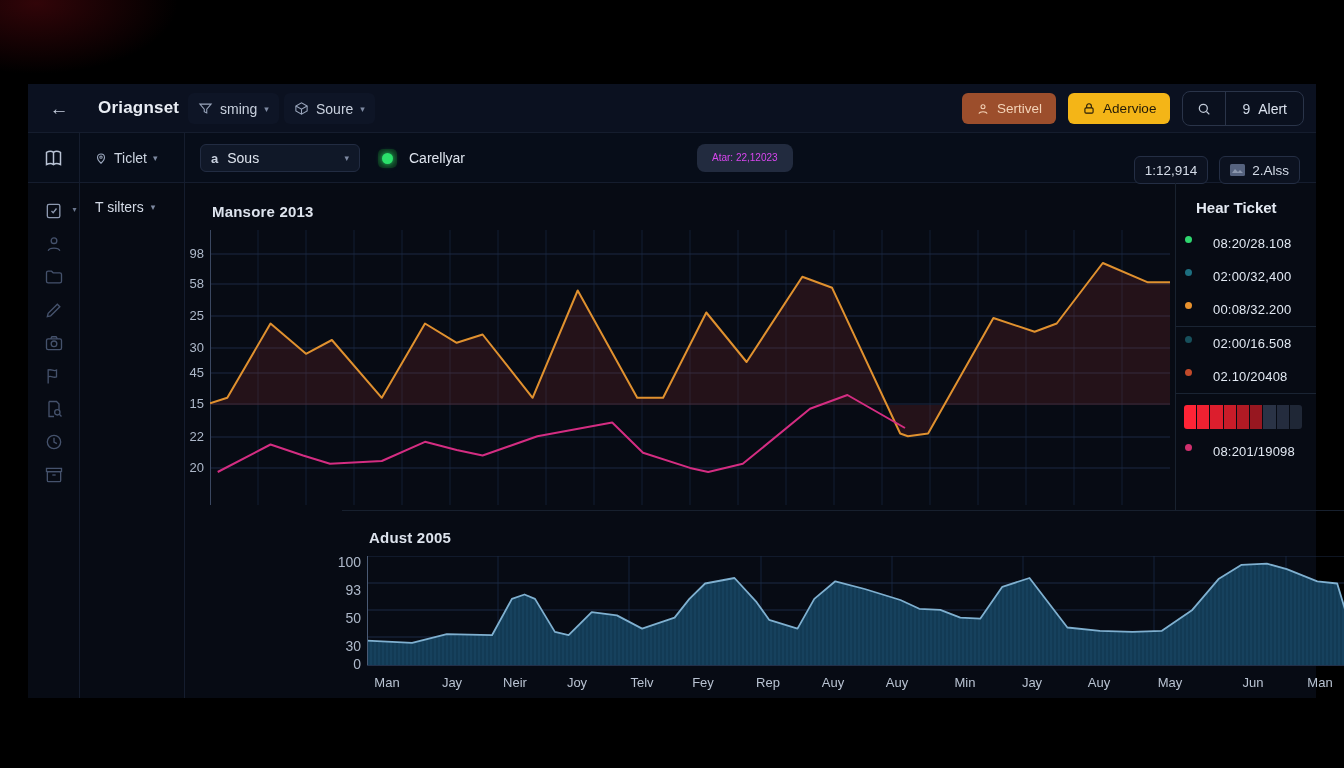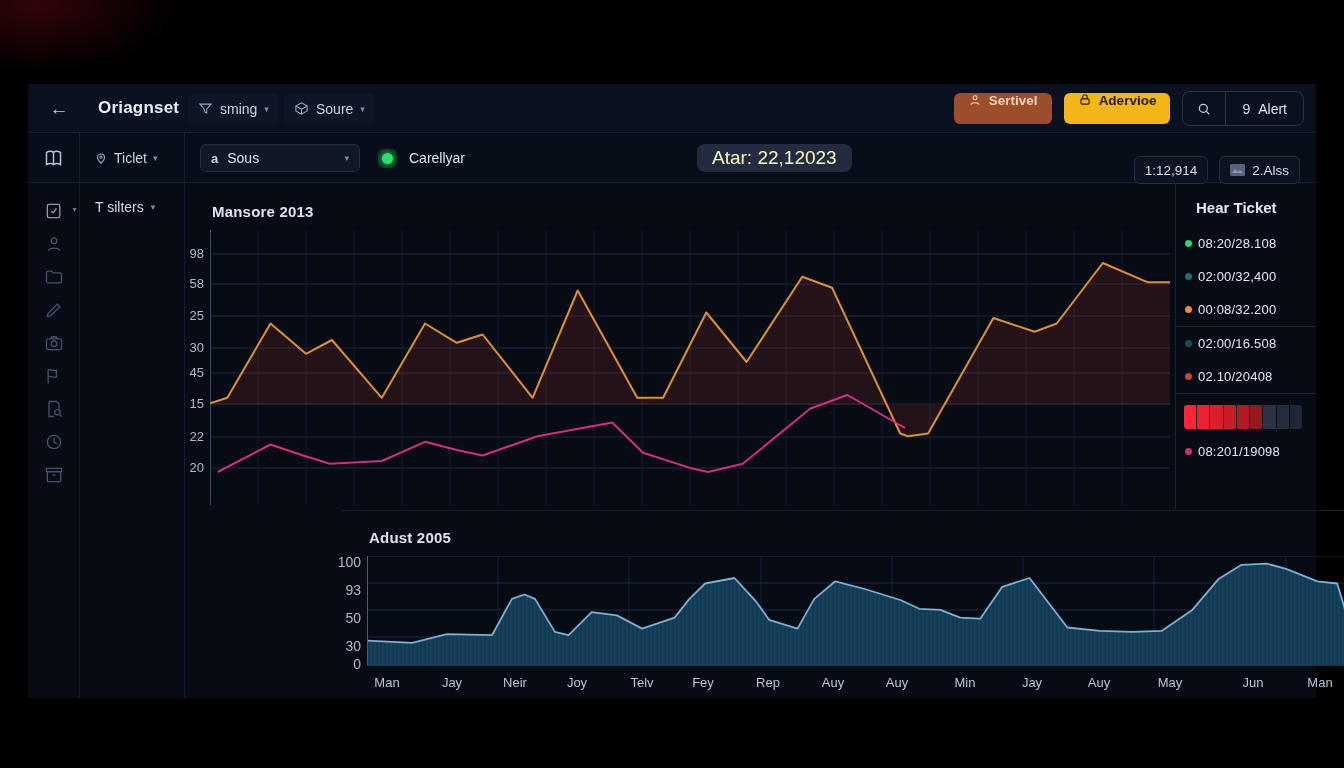--- a/index.html
+++ b/index.html
@@ -12,21 +12,21 @@
 
   
   .topbar { position:absolute; left:0; top:0; width:1288px; height:49px; background:#0b1120; border-bottom:1px solid #151d2e; }
   .back { position:absolute; left:18px; top:12px; width:26px; height:26px; font-size:19px; color:#c7cfde; display:flex; align-items:center; justify-content:center; cursor:pointer; }
   .app-title { position:absolute; left:70px; top:14px; font-size:17px; font-weight:700; color:#e9edf4; letter-spacing:.2px; }
   .hdr-dd { position:absolute; top:9px; height:31px; display:flex; align-items:center; gap:7px; padding:0 10px; background:#0e1526; border-radius:6px; color:#c9d1de; font-size:14px; cursor:pointer; }
   .hdr-dd.dd1 { left:160px; } .hdr-dd.dd2 { left:256px; }
   .hdr-dd svg { width:15px; height:15px; stroke:#9aa6bc; }
   .chev { font-size:9px; color:#7e8aa2; }
   .hdr-right { position:absolute; right:12px; top:7px; display:flex; align-items:center; gap:12px; }
-  .btn { height:31px; display:flex; align-items:flex-start; gap:7px; padding:0 14px; border-radius:6px; font-size:13.5px; font-weight:700; cursor:pointer; }
+  .btn { height:31px; display:flex; align-items:center; gap:7px; padding:0 14px; border-radius:6px; font-size:13.5px; font-weight:400; cursor:pointer; }
   .btn svg { width:14px; height:14px; }
   .btn-sertival { background:#9c4e2c; color:#f4d3b8; box-shadow:inset 0 0 0 1px #b express1603a; }
   .btn-sertival svg { stroke:#f4d3b8; }
   .btn-adervioe { background:#f4b517; color:#221a08; }
   .btn-adervioe svg { stroke:#221a08; }
   .search-alert { height:35px; display:flex; align-items:center; border:1px solid #2a3449; border-radius:8px; background:#0a101e; }
   .sa-search { width:42px; display:flex; align-items:center; justify-content:center; cursor:pointer; }
   .sa-search svg { width:16px; height:16px; stroke:#c3cbd9; }
   .sa-div { width:1px; height:35px; background:#2a3449; }
   .sa-alert { display:flex; align-items:center; gap:8px; padding:0 16px; font-size:14px; color:#dbe2ee; cursor:pointer; }
@@ -38,21 +38,21 @@
   .tb-cell-side svg { width:21px; height:21px; stroke:#b9c3d4; cursor:pointer; }
   .tb-cell-filter { position:absolute; left:52px; top:0; width:105px; height:50px; border-right:1px solid #151d2e; display:flex; align-items:center; gap:6px; padding-left:14px; font-size:14px; color:#ccd4e0; cursor:pointer; }
   .tb-cell-filter svg { width:14px; height:14px; stroke:#9aa6bc; }
   .select { position:absolute; left:172px; top:11px; width:160px; height:28px; background:#101828; border:1px solid #222c42; border-radius:6px; display:flex; align-items:center; gap:9px; padding:0 10px; cursor:pointer; }
   .select .pre { font-size:13px; font-weight:700; color:#c7cfdd; }
   .select .val { font-size:14px; color:#dde3ed; flex:1; }
   .status { position:absolute; left:350px; top:11px; display:flex; align-items:center; gap:12px; }
   .status-sq { width:19px; height:19px; border-radius:5px; background:#0c2f1e; display:flex; align-items:center; justify-content:center; cursor:pointer; }
   .status-dot { width:11px; height:11px; border-radius:50%; background:#2be06b; box-shadow:0 0 6px #2be06b; }
   .status-label { font-size:14px; color:#dfe5ef; line-height:28px; }
-  .date-badge { position:absolute; left:669px; top:11px; height:28px; line-height:28px; padding:0 15px; background:#222b3f; border-radius:8px; font-size:19px; color:#fef9c3; cursor:pointer; }
+  .date-badge { position:absolute; left:669px; top:11px; height:28px; line-height:28px; padding:0 15px; background:#222b3f; border-radius:8px; font-size:10px; color:#d946ef; cursor:pointer; }
   .tb-right { position:absolute; right:16px; top:23px; display:flex; gap:11px; }
   .chip { height:28px; display:flex; align-items:center; gap:7px; padding:0 10px; background:#0c1220; border:1px solid #242e44; border-radius:6px; font-size:13.5px; color:#d5dce8; }
 
   
   .content { position:absolute; left:0; top:99px; width:1288px; height:515px; }
   .side-col { position:absolute; left:0; top:0; width:52px; height:515px; border-right:1px solid #151d2e; display:flex; flex-direction:column; align-items:center; padding-top:18px; gap:13px; }
   .side-ic { position:relative; width:20px; height:20px; color:#45526c; cursor:pointer; }
   .side-ic svg { width:20px; height:20px; stroke:currentColor; }
   .side-ic.active { color:#8d99b0; }
   .side-ic .mini-chev { position:absolute; right:-13px; top:4px; font-size:8px; color:#6b778e; }
@@ -61,21 +61,21 @@
 
   
   .main { position:absolute; left:157px; top:0; width:1131px; height:515px; }
   .chart-title { position:absolute; font-size:15px; font-weight:700; color:#dde3ed; letter-spacing:.2px; }
   .main-plot { position:absolute; left:25px; top:47px; width:960px; height:275px; }
   .ylabels { position:absolute; left:0; top:47px; width:21px; height:275px; }
   .ylabels span, .ticklab { position:absolute; right:2px; font-size:13px; color:#aeb9ca; line-height:16px; }
   .right-panel { position:absolute; left:990px; top:0; width:141px; height:327px; border-left:1px solid #19222f; }
   .rp-title { padding:16px 0 11px 20px; font-size:15px; font-weight:700; color:#e3e9f2; }
   .rp-div { border-top:1px solid #1a2433; }
-  .legend-item { display:flex; align-items:center; gap:6px; padding:9px 0 9px 9px; cursor:pointer; }
+  .legend-item { display:flex; gap:21px; padding:9px 0 9px 9px; cursor:pointer; }
   .legend-dot { width:7px; height:7px; border-radius:50%; flex:0 0 7px; }
   .legend-text { font-size:13px; color:#e2e9f3; letter-spacing:.2px; white-space:nowrap; }
   .heatbar { display:flex; gap:1px; margin:11px 14px 6px 8px; height:24px; border-radius:3px; overflow:hidden; }
   .heatbar div { flex:1; }
 
   
   .bottom { position:absolute; left:157px; top:327px; width:1131px; height:188px; border-top:1px solid #17202e; }
   .b-plot { position:absolute; left:25px; top:45px; width:1050px; height:110px; }
   .b-ylab-l { position:absolute; left:0; top:45px; width:21px; height:110px; }
   .b-ylab-l span { position:absolute; right:2px; font-size:14px; color:#aeb9ca; line-height:16px; }

